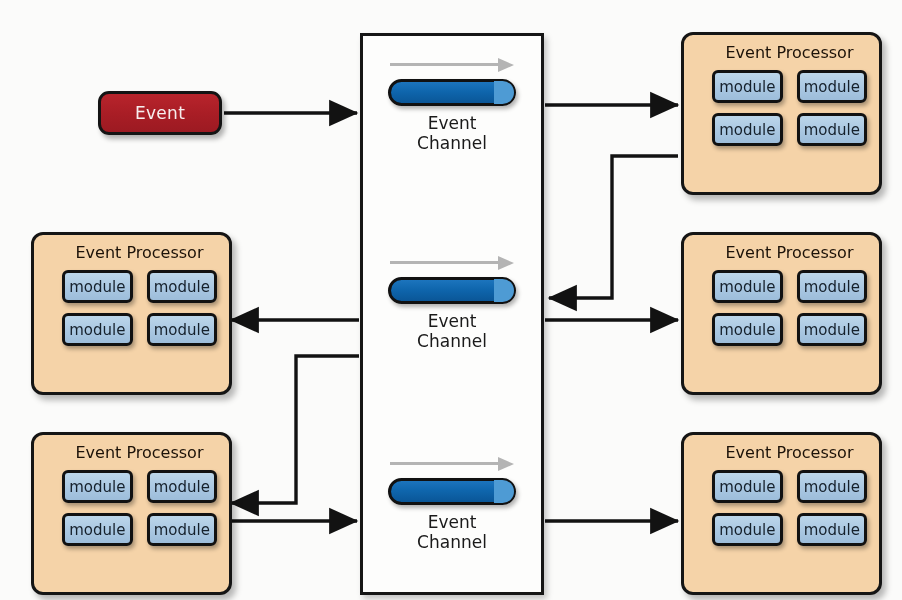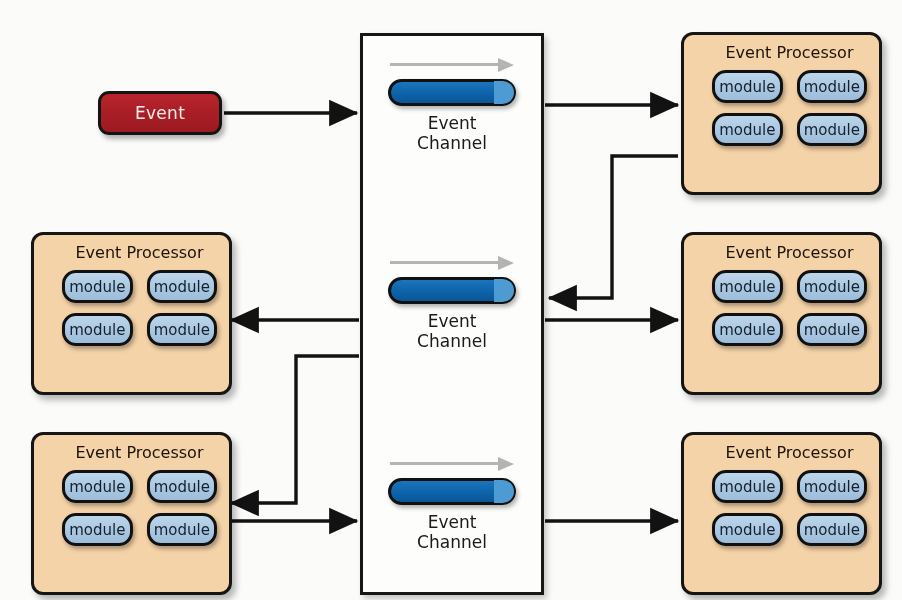--- a/index.html
+++ b/index.html
@@ -118,21 +118,21 @@
   .module-grid {
     display: grid;
     grid-template-columns: 1fr 1fr;
     gap: 10px 14px;
   }
   .module {
     box-sizing: border-box;
     height: 33px;
     background: linear-gradient(to bottom, #bcd6ea 0%, #a8c6e1 60%, #9dbdda 100%);
     border: 3px solid #111111;
-    border-radius: 14px;
+    border-radius: 6px;
     box-shadow: 2px 3px 4px rgba(0,0,0,0.32);
     display: flex;
     align-items: center;
     justify-content: center;
     font-size: 15px;
     color: #15202b;
   }
 
   
   .connectors {

